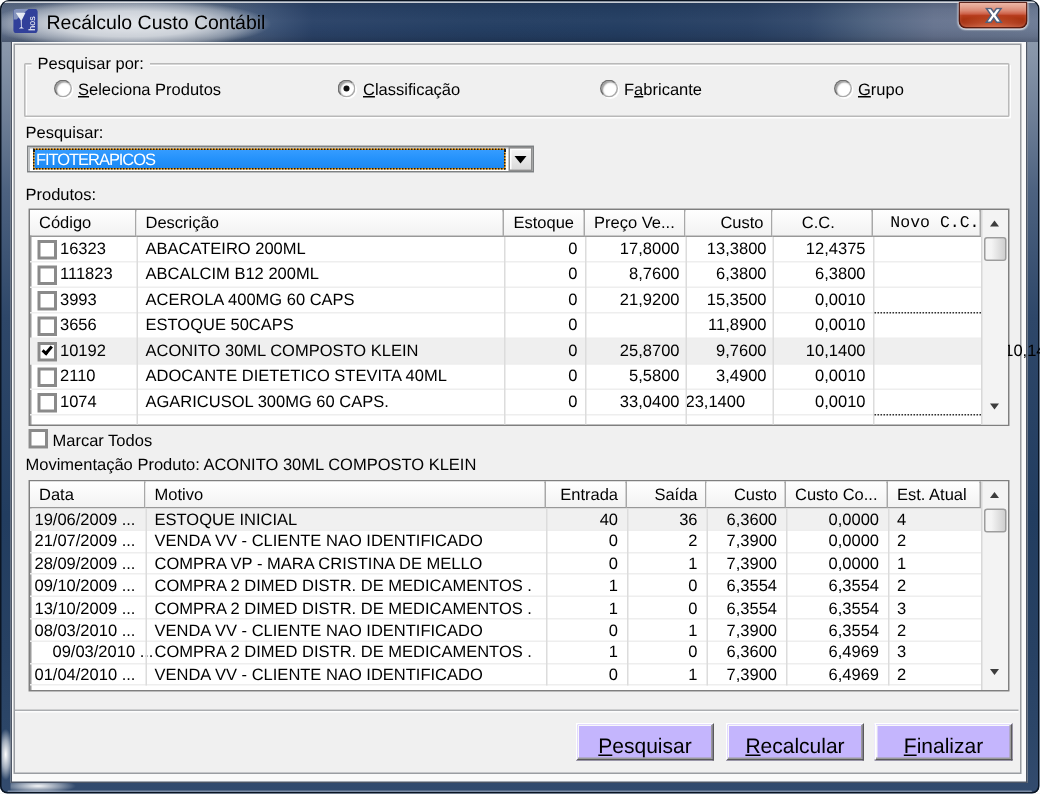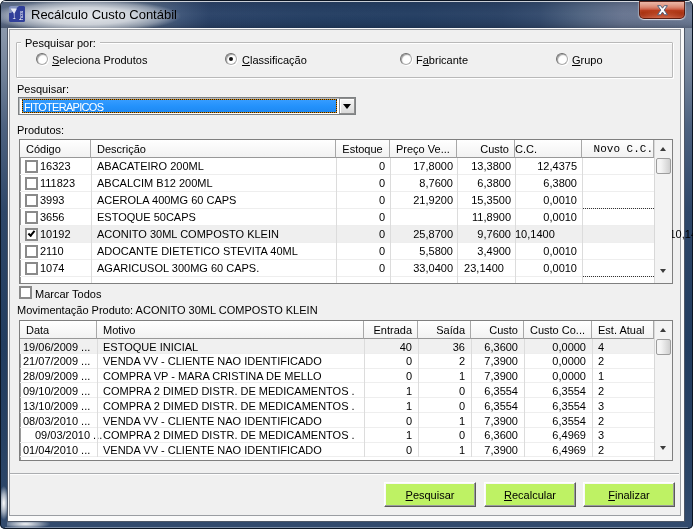--- a/index.html
+++ b/index.html
@@ -69,24 +69,24 @@
 .cell { position:absolute; font-size:11px; white-space:nowrap; }
 .vline { position:absolute; width:1px; background:#dcdcdc; }
 .hline { position:absolute; height:1px; background:#eeeeee; }
 .cb { position:absolute; width:13px; height:13px; background:#fff; border:2px solid #8a8a8a; }
 .chk { position:absolute; left:1px; top:1px; width:7px; height:4px; border-left:2px solid #000; border-bottom:2px solid #000; transform:rotate(-50deg); }
 .c2 { font-size:11px !important; }
 
 .sbar { position:absolute; background:#f3f3f3; border-left:1px solid #d8d8d8; }
 .sthumb { position:absolute; background:linear-gradient(to right,#f4f4f4 30%,#cfcfcf 100%); border:1px solid #9d9d9d; border-radius:2px; }
 
-.btn { position:absolute; width:92px; height:25px; background:#bef264;
+.btn { position:absolute; width:92px; height:25px; background:#c4b5fd;
   border:1px solid; border-color:#ffffff #5a5a5a #5a5a5a #ffffff;
   box-shadow: inset -1px -1px 0 #9b9b9b, inset 1px 1px 0 #f8f8f8;
-  font-size:11px; text-align:center; padding-top:6px; }
+  font-size:14px; text-align:center; padding-top:6px; }
 </style>
 </head>
 <body>
 <div id="win">
   <div id="titlebar">
       <div class="topline"></div>
     </div>
   <div class="streak" id="streakL"></div>
   <div class="streak" id="streakB"></div>
   <div class="streak" id="botline"></div>
@@ -126,21 +126,21 @@
       </div>
   </div>
 
   <div class="lbl" style="left:17px; top:124px;">Produtos:</div>
   <div id="tbl1" class="tbl" style="left:19px; top:139px; width:654px; height:145px;">
 <div class="hcell" style="left:0px; width:71px;padding-left:6px;">Código</div>
 <div class="hcell" style="left:71px; width:245px;padding-left:6px;">Descrição</div>
 <div class="hcell" style="left:316px; width:54px;text-align:center;">Estoque</div>
 <div class="hcell" style="left:370px; width:67px;padding-left:6px;">Preço Ve...</div>
 <div class="hcell" style="left:437px; width:58px;text-align:right; padding-right:5px;">Custo</div>
-<div class="hcell" style="left:495px; width:67px;text-align:left; padding-right:5px;">C.C.</div>
+<div class="hcell" style="left:495px; width:67px;text-align:center; padding-right:5px;">C.C.</div>
 <div class="hcell" style="left:562px; width:72px;text-align:right;font-family:Liberation Mono, monospace;">Novo C.C.</div>
 <div class="cb" style="left:5px; top:20px;"></div>
 <div class="cell" style="left:20px; top:20px;">16323</div>
 <div class="cell" style="left:77px; top:20px;">ABACATEIRO 200ML</div>
 <div class="cell" style="left:316px; top:20px; width:49px; text-align:right;">0</div>
 <div class="cell" style="left:370px; top:20px; width:63px; text-align:right;">17,8000</div>
 <div class="cell" style="left:437px; top:20px; width:54px; text-align:right;">13,3800</div>
 <div class="cell" style="left:495px; top:20px; width:62px; text-align:right;">12,4375</div>
 <div class="hline" style="left:0px; top:34px; width:634px;"></div>
 <div class="cb" style="left:5px; top:37px;"></div>
@@ -169,37 +169,37 @@
 <div class="hline" style="left:0px; top:85px; width:634px;"></div>
 <div style="position:absolute; left:0px; top:86px; width:634px; height:17px; background:#efefef;"></div>
 <div class="cb" style="left:5px; top:88px;">
         <div class="chk"></div>
       </div>
 <div class="cell" style="left:20px; top:88px;">10192</div>
 <div class="cell" style="left:77px; top:88px;">ACONITO 30ML COMPOSTO KLEIN</div>
 <div class="cell" style="left:316px; top:88px; width:49px; text-align:right;">0</div>
 <div class="cell" style="left:370px; top:88px; width:63px; text-align:right;">25,8700</div>
 <div class="cell" style="left:437px; top:88px; width:54px; text-align:right;">9,7600</div>
-<div class="cell" style="left:495px; top:88px; width:62px; text-align:left;">10,1400</div>
+<div class="cell" style="left:495px; top:88px; width:62px; text-align:right;">10,1400</div>
 <div class="cell" style="left:562px; top:88px; width:68px; text-align:right;margin-left:47px;">10,14</div>
 <div class="hline" style="left:0px; top:102px; width:634px;"></div>
 <div class="cb" style="left:5px; top:105px;"></div>
 <div class="cell" style="left:20px; top:105px;">2110</div>
 <div class="cell" style="left:77px; top:105px;">ADOCANTE DIETETICO STEVITA 40ML</div>
 <div class="cell" style="left:316px; top:105px; width:49px; text-align:right;">0</div>
 <div class="cell" style="left:370px; top:105px; width:63px; text-align:right;">5,5800</div>
 <div class="cell" style="left:437px; top:105px; width:54px; text-align:right;">3,4900</div>
 <div class="cell" style="left:495px; top:105px; width:62px; text-align:right;">0,0010</div>
 <div class="hline" style="left:0px; top:119px; width:634px;"></div>
 <div class="cb" style="left:5px; top:122px;"></div>
 <div class="cell" style="left:20px; top:122px;">1074</div>
 <div class="cell" style="left:77px; top:122px;">AGARICUSOL 300MG 60 CAPS.</div>
 <div class="cell" style="left:316px; top:122px; width:49px; text-align:right;">0</div>
 <div class="cell" style="left:370px; top:122px; width:63px; text-align:right;">33,0400</div>
-<div class="cell" style="left:437px; top:122px; width:54px; text-align:center;">23,1400</div>
+<div class="cell" style="left:437px; top:122px; width:54px; text-align:left;">23,1400</div>
 <div class="cell" style="left:495px; top:122px; width:62px; text-align:right;">0,0010</div>
 <div class="hline" style="left:0px; top:136px; width:634px;"></div>
 <div class="vline" style="left:71px; top:18px; height:125px;"></div>
 <div class="vline" style="left:316px; top:18px; height:125px;"></div>
 <div class="vline" style="left:370px; top:18px; height:125px;"></div>
 <div class="vline" style="left:437px; top:18px; height:125px;"></div>
 <div class="vline" style="left:495px; top:18px; height:125px;"></div>
 <div class="vline" style="left:562px; top:18px; height:125px;"></div>
 <div style="position:absolute; left:563px; top:68px; width:71px; height:1px; border-top:1px dotted #333;"></div>
 <div style="position:absolute; left:563px; top:136px; width:71px; height:1px; border-top:1px dotted #333;"></div>

